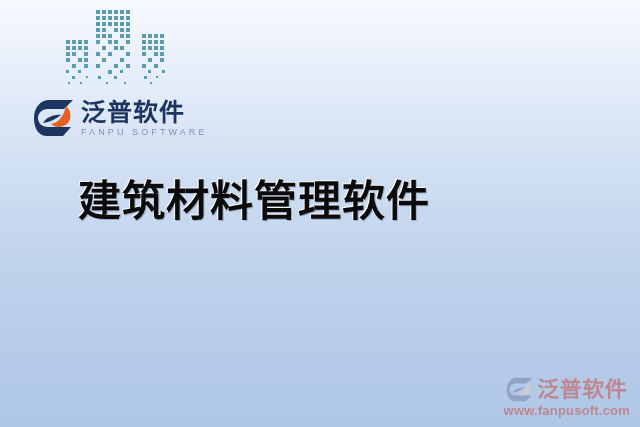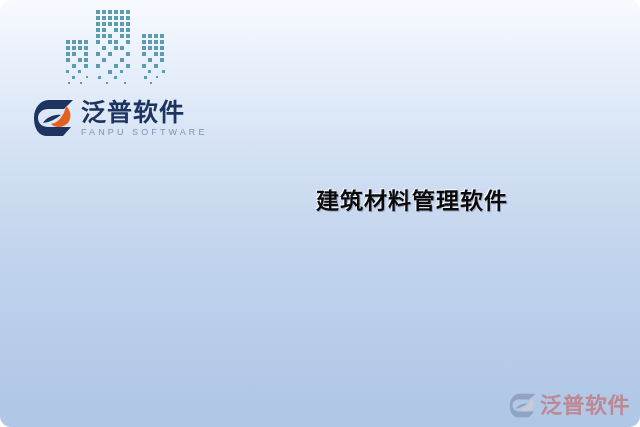--- a/index.html
+++ b/index.html
@@ -21,21 +21,20 @@
         #f7f9fe 0%,
         #f2f6fd 6%,
         #e9f0fb 14%,
         #dde8f7 26%,
         #d2e0f3 38%,
         #c8d9ef 50%,
         #c0d3ec 62%,
         #bacfea 74%,
         #b4cae8 86%,
         #afc6e5 100%);
-    border-radius: 11px;
   }
 
   
   .skyline {
     position: absolute;
     left: 62px;
     top: 4px;
     width: 112px;
     height: 90px;
   }
@@ -79,22 +78,22 @@
     white-space: nowrap;
     margin-top: 1px;
   }
 
   
   .headline {
     position: absolute;
     left: 0;
     top: 178px;
     width: 508px;
-    text-align: right;
-    font-size: 23px;
+    text-align: center;
+    font-size: 43px;
     line-height: 47px;
     font-weight: 700;
     color: #0b0b0d;
     letter-spacing: 1px;
     text-shadow:
       -1px -1px 0 rgba(255,255,255,0.85),
        1px  1px 0 rgba(60,70,90,0.30);
   }
   .headline-line { display: block; white-space: nowrap; }
 
@@ -269,15 +268,16 @@
     <span class="wm-row">
       <span class="wm-mark">
         <svg viewBox="0 0 42 38" xmlns="http://www.w3.org/2000/svg" aria-hidden="true">
           <path d="M16 1 L40 1 L31 10 L15 10 C9 10 5 14 5 19 C5 24 9 28 15 28 L38 28 L30 37 L14 37 C6 37 1 30 1 19 C1 8 8 1 16 1 Z" fill="#7c8db0"></path>
           <path d="M33 7 C38 11 39 19 35 24 C30 29 22 29 18 25 C25 24 31 17 33 7 Z" fill="#d8cfc4"></path>
           <path d="M10 24 C13 19 20 15 28 16 C23 20 17 23 10 24 Z" fill="#7c8db0"></path>
         </svg>
       </span>
       <span class="wm-cn">泛普软件</span>
     </span>
+    <span class="wm-url">www.fanpusoft.com</span>
   </div>
 
 </div>
 
 </body></html>

